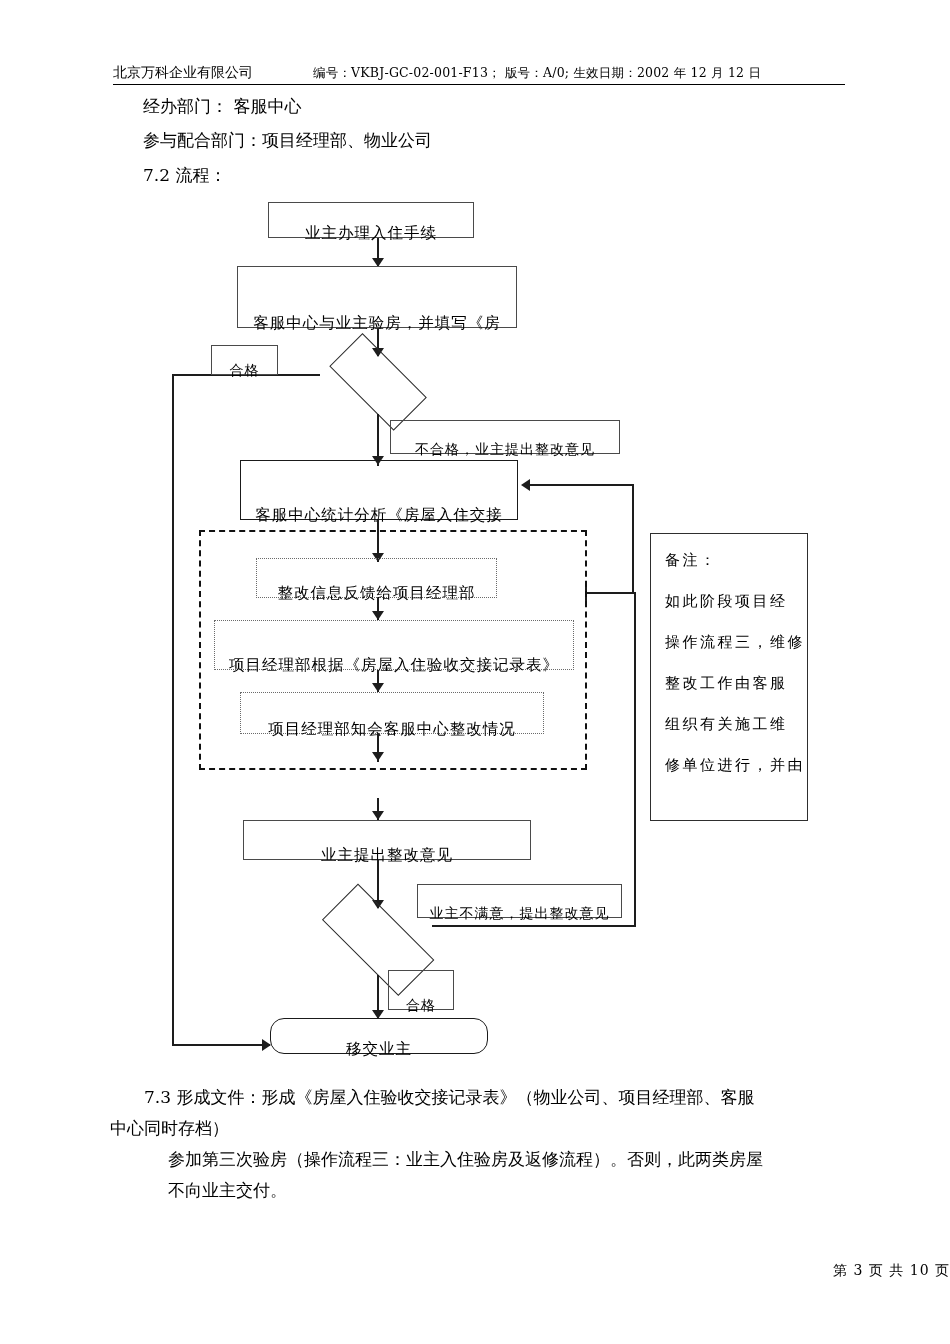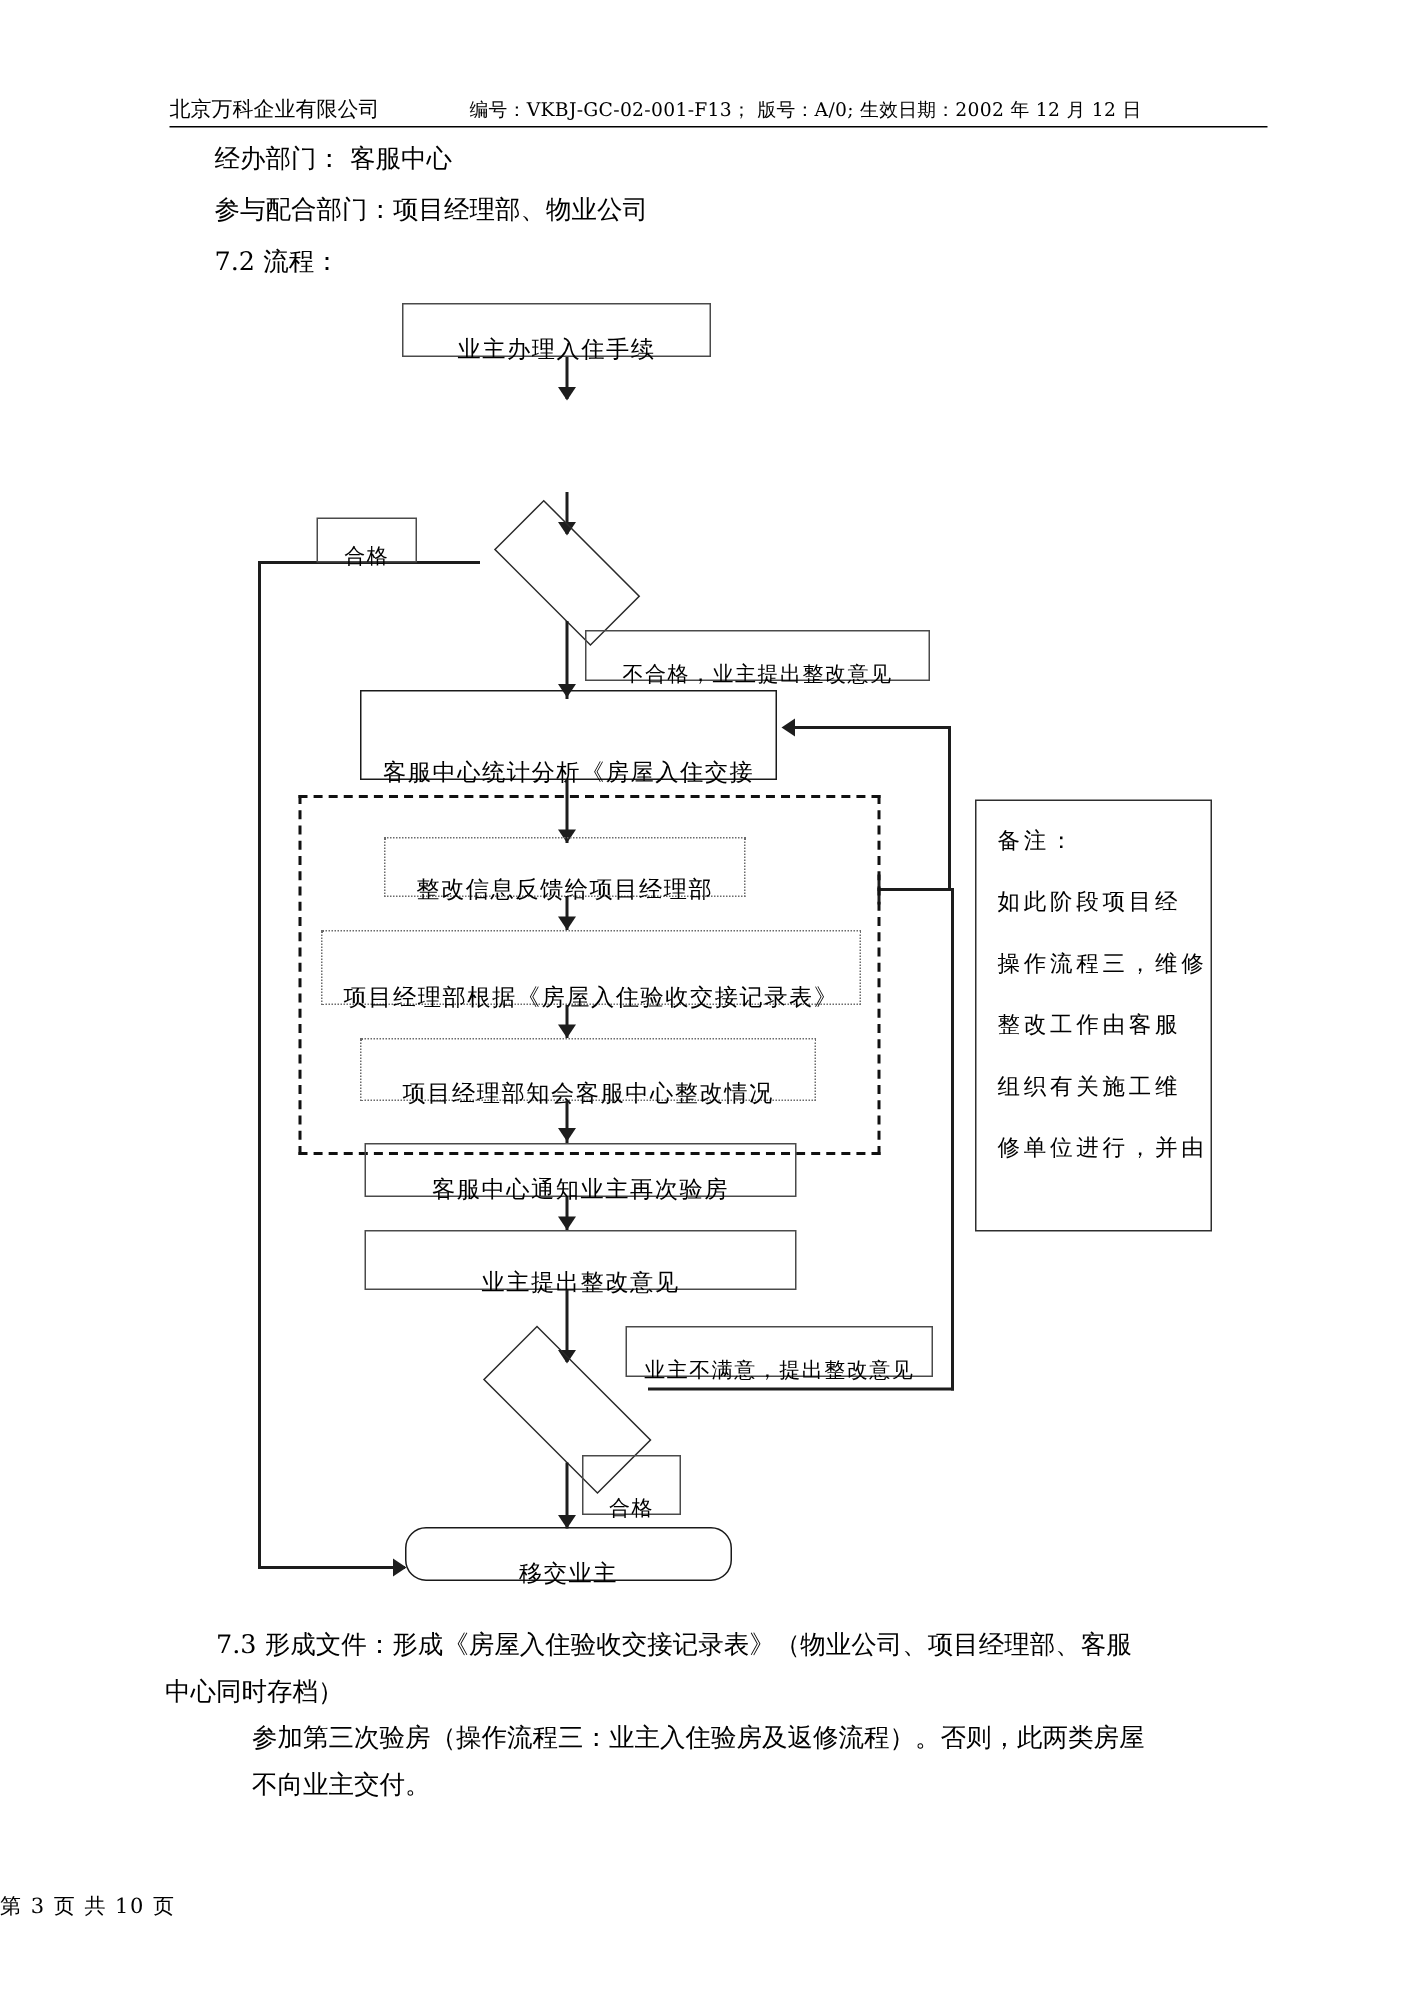--- a/index.html
+++ b/index.html
@@ -62,21 +62,21 @@
   }
   .tail .l1 { text-indent: 34px; }
   .tail .l3 { }
   .tail .l4 { padding-left: 58px; }
   .tail .l5 { padding-left: 58px; }
 
   .footer {
     position: absolute;
     left: 0; top: 1262px;
     width: 950px;
-    text-align: left;
+    text-align: right;
     font-family: "DejaVu Serif", "Liberation Serif", serif;
     font-size: 14px;
     letter-spacing: 1px;
   }
 
   
   #chart {
     position: absolute;
     left: 0; top: 0;
     width: 848px; height: 1344px;
@@ -193,20 +193,23 @@
 <div class="para p-flow">7.2  流程：</div>
 
 <div id="chart">
 
   <div class="node" style="left:268px; top:202px; width:206px; height:36px;">
     <span class="txt">业主办理入住手续</span>
   </div>
   <div class="ln vl" style="left:377px; top:238px; height:28px;"></div>
   <div class="arrow-d" style="left:372px; top:258px;"></div>
 
+  <div class="node" style="left:237px; top:266px; width:280px; height:62px;">
+    <span class="txt">客服中心与业主验房，并填写《房</span>
+  </div>
   <div class="ln vl" style="left:377px; top:328px; height:28px;"></div>
   <div class="arrow-d" style="left:372px; top:348px;"></div>
 
   <div class="diamond" style="left:315px; top:350px; width:126px; height:64px;">
     <div></div>
   </div>
 
   <div class="ln hl" style="left:172px; top:374px; width:148px;"></div>
   <div class="label-box" style="left:211px; top:345px; width:67px; height:30px;">
     <span class="txt">合格</span>
@@ -249,23 +252,20 @@
   </div>
   <div class="ln vl" style="left:377px; top:670px; height:22px;"></div>
   <div class="arrow-d" style="left:372px; top:683px;"></div>
 
   <div class="node dotted" style="left:240px; top:692px; width:304px; height:42px;">
     <span class="txt">项目经理部知会客服中心整改情况</span>
   </div>
   <div class="ln vl" style="left:377px; top:734px; height:28px;"></div>
   <div class="arrow-d" style="left:372px; top:752px;"></div>
 
-  <div class="node" style="left:243px; top:762px; width:288px; height:36px;">
-    <span class="txt">客服中心通知业主再次验房</span>
-  </div>
   <div class="ln vl" style="left:377px; top:798px; height:22px;"></div>
   <div class="arrow-d" style="left:372px; top:811px;"></div>
 
   <div class="node" style="left:243px; top:820px; width:288px; height:40px;">
     <span class="txt">业主提出整改意见</span>
   </div>
   <div class="ln vl" style="left:377px; top:860px; height:48px;"></div>
   <div class="arrow-d" style="left:372px; top:900px;"></div>
 
   <div class="diamond" style="left:303px; top:905px; width:150px; height:70px;">

